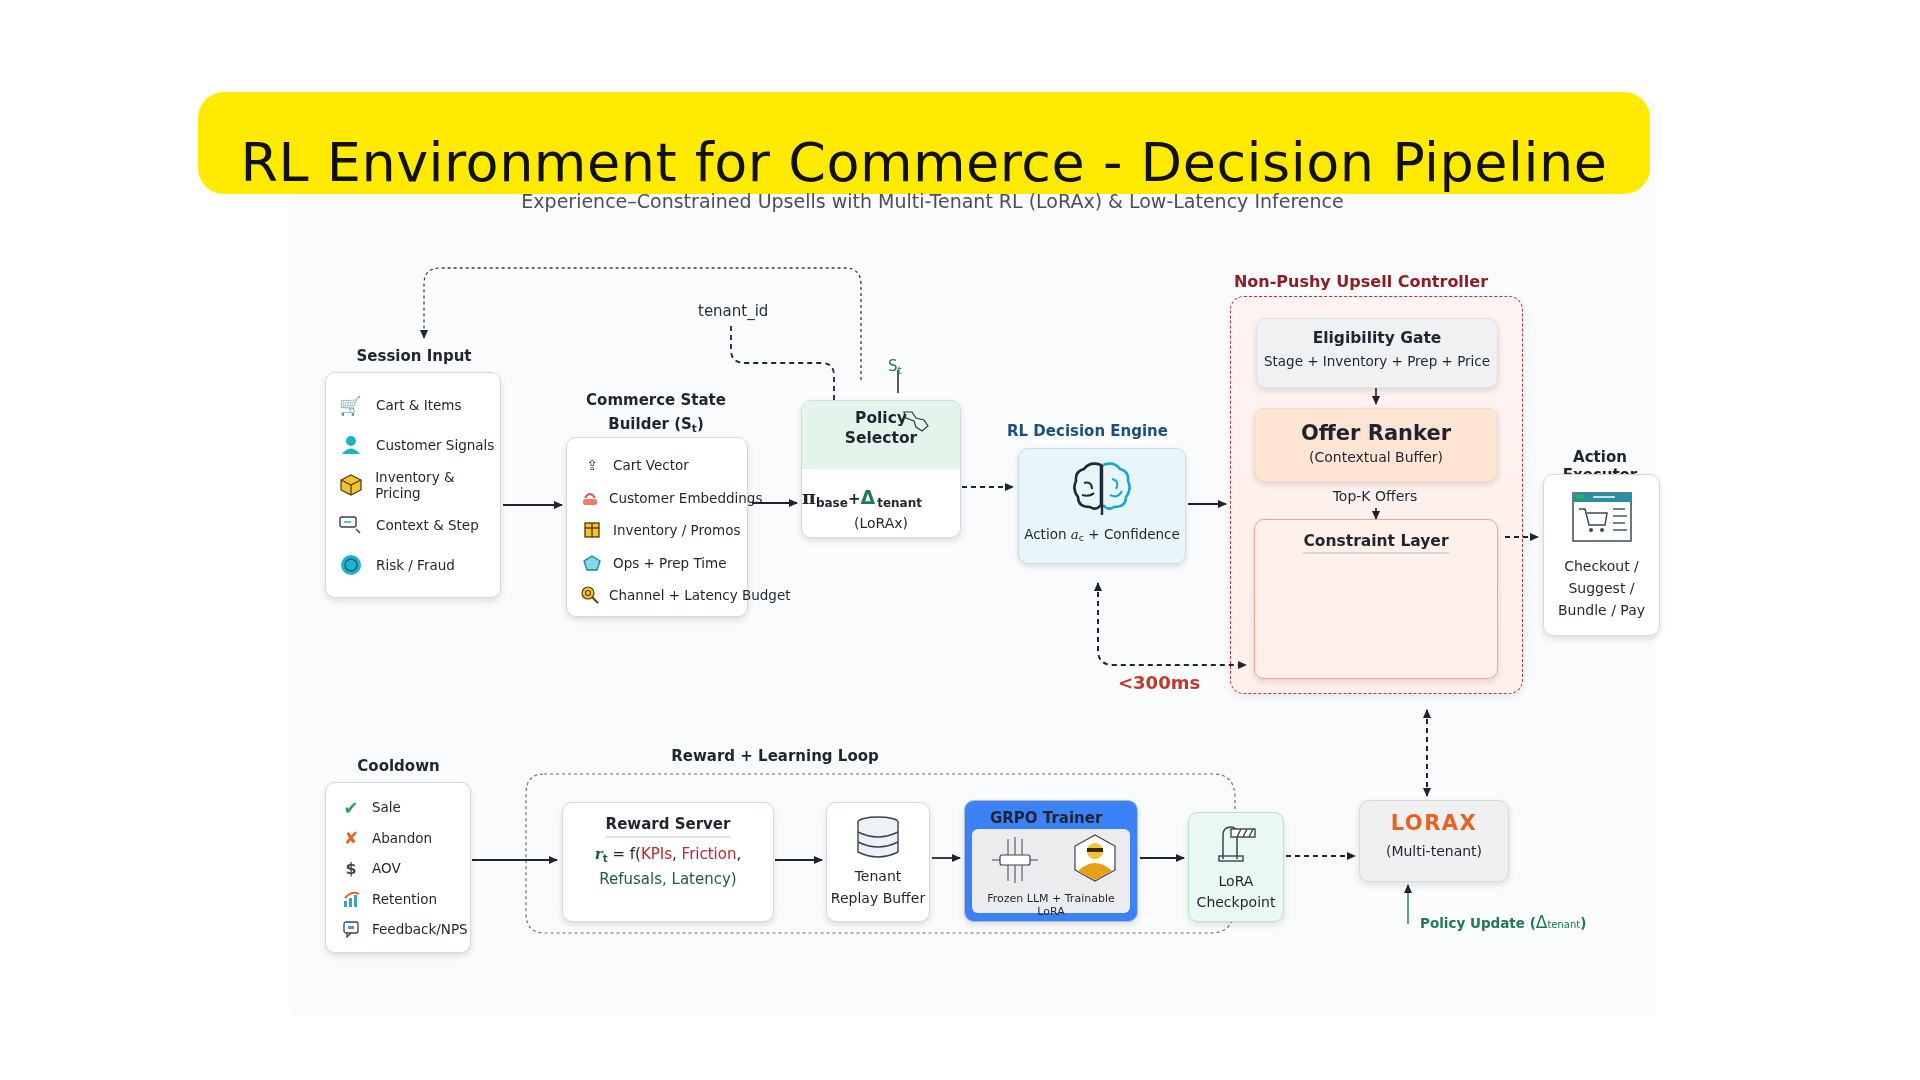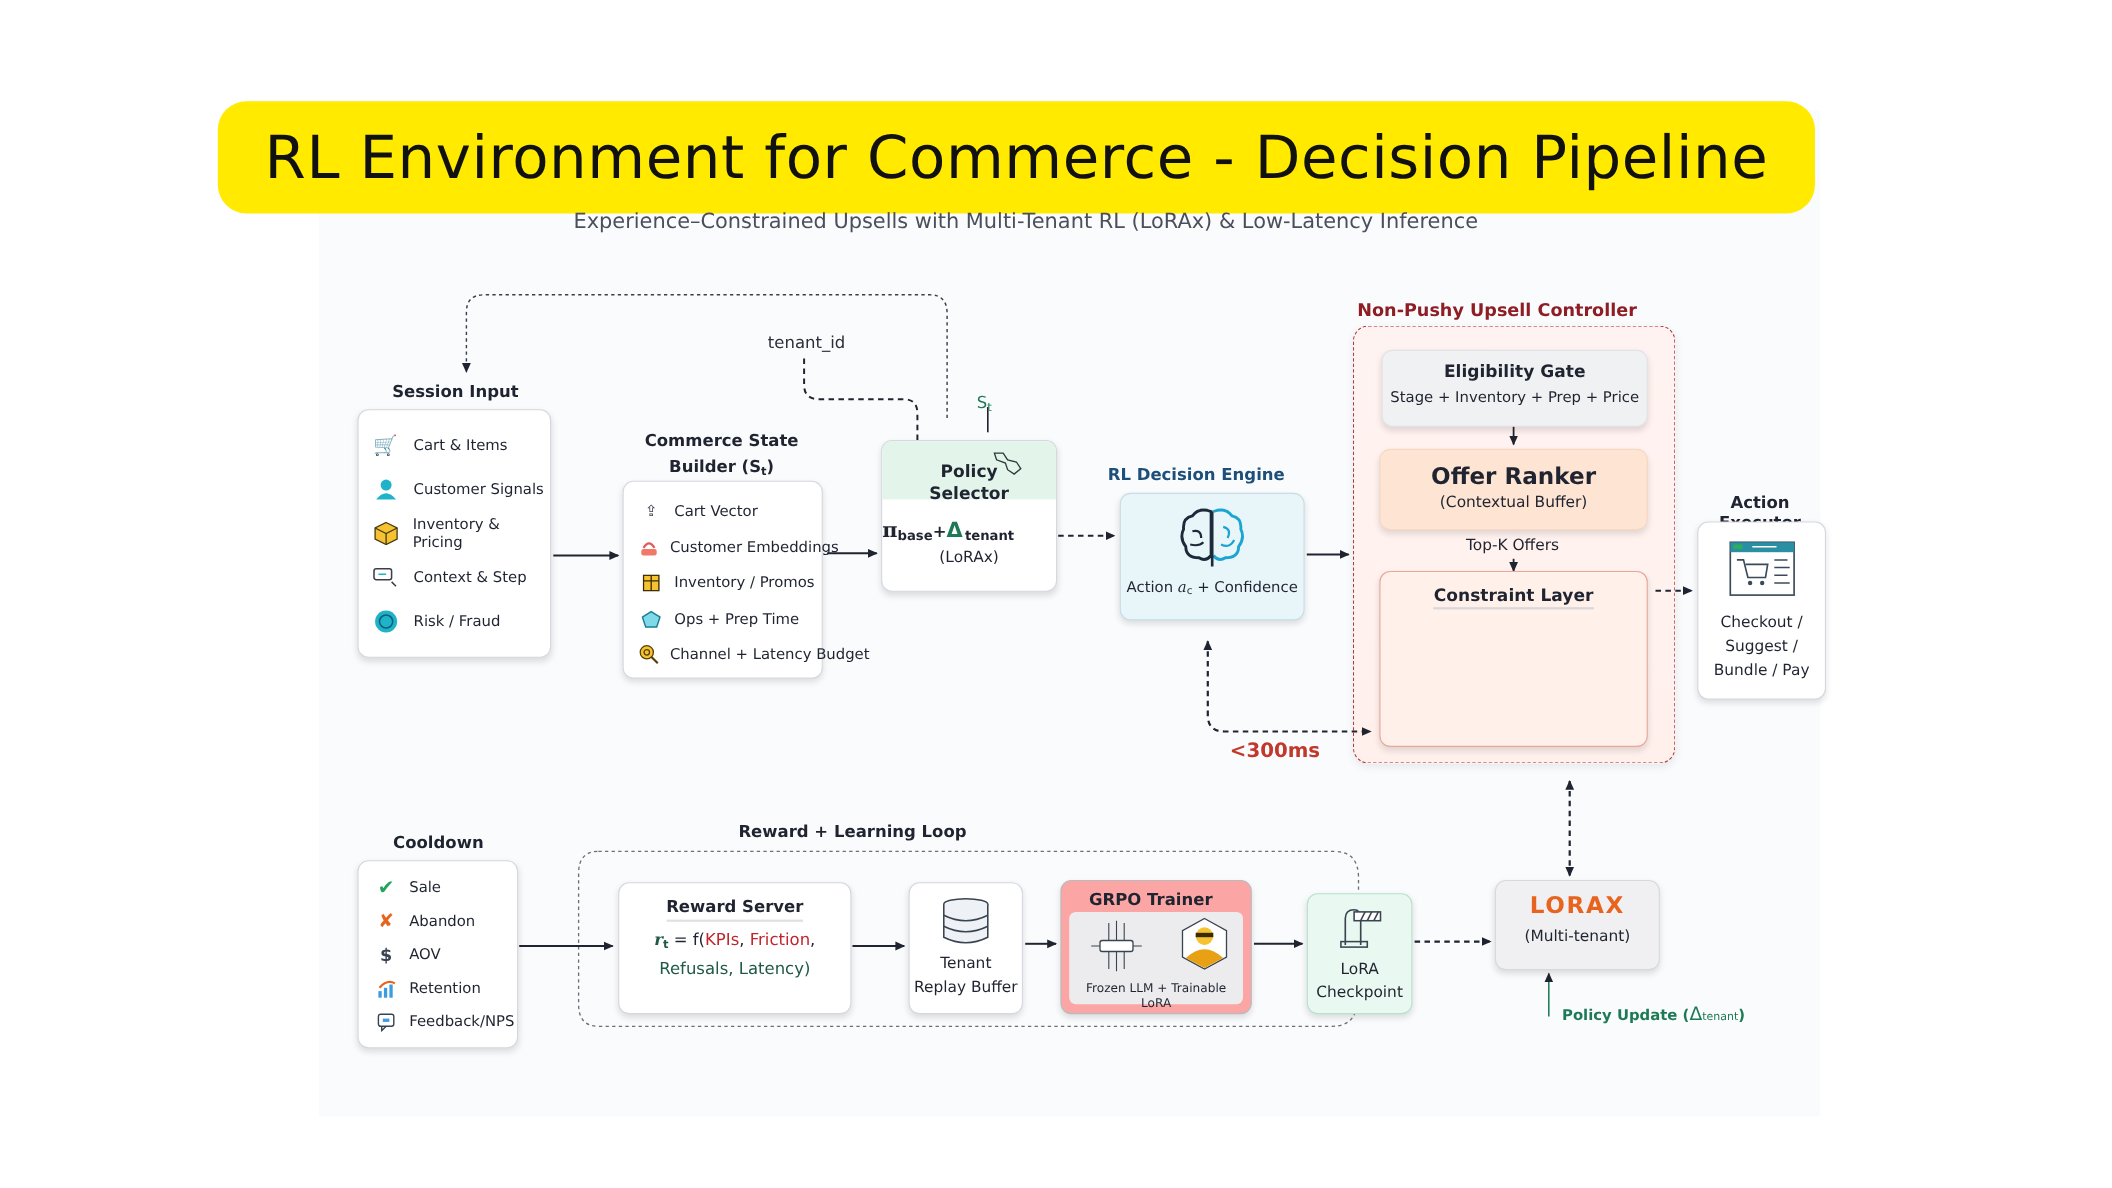--- a/index.html
+++ b/index.html
@@ -1,18 +1,18 @@
 <!DOCTYPE html>
 <html><head>
 <meta charset="utf-8">
 <style>
   html,body{margin:0;padding:0;}
   body{width:1920px;height:1080px;background:#ffffff;position:relative;overflow:hidden;font-family:"DejaVu Sans","Liberation Sans",sans-serif;color:#1f2430;}
   .abs{position:absolute;}
-  .titlebar{position:absolute;left:198px;top:92px;width:1452px;height:102px;background:#ffea00;border-radius:26px;display:flex;align-items:center;justify-content:center;}
+  .titlebar{position:absolute;left:198px;top:92px;width:1452px;height:102px;background:#ffea00;border-radius:26px;display:flex;align-items:flex-end;justify-content:center;}
   .titlebar span{font-family:"DejaVu Sans","Liberation Sans",sans-serif;font-size:54px;color:#111;letter-spacing:0.5px;}
   .panel{position:absolute;left:290px;top:100px;width:1365px;height:915px;background:#fafbfd;z-index:0;}
   .subtitle{position:absolute;left:290px;top:190px;width:1285px;text-align:center;font-size:19px;color:#4a4f5c;z-index:2;}
   .card{position:absolute;background:#fff;border:1.5px solid #d5d8de;border-radius:10px;box-shadow:0 3px 6px rgba(0,0,0,0.12);z-index:3;}
   .label{position:absolute;font-weight:bold;font-size:15px;color:#1f2430;text-align:center;z-index:3;}
   .item{display:flex;align-items:center;font-size:13.5px;color:#1f2430;height:40px;}
   .item .ic{width:26px;height:22px;display:flex;align-items:center;justify-content:center;margin-right:12px;font-size:18px;}
   .b-item{display:flex;align-items:center;font-size:13.5px;color:#1f2430;height:32.5px;}
   .b-item .ic{width:22px;display:flex;align-items:center;justify-content:center;margin-right:10px;font-size:16px;}
   svg.lines{position:absolute;left:0;top:0;z-index:2;}
@@ -163,21 +163,21 @@
           <circle cx="7" cy="7" r="6" fill="#f5c332" stroke="#5a4000" stroke-width="1.2"></circle>
           <circle cx="7" cy="7" r="2.5" fill="none" stroke="#5a4000" stroke-width="1.2"></circle>
           <path d="M11,11 L17,17" stroke="#5a4000" stroke-width="2"></path>
         </svg>
       </span>
       <span>Channel + Latency Budget</span>
     </div>
 </div>
 
 <div class="card" style="left:801px;top:400px;width:158px;height:136px;overflow:hidden;">
-  <div style="background:#e3f4ea;height:53px;text-align:center;font-weight:bold;font-size:15.5px;line-height:20px;padding-top:18px;box-sizing:border-box;position:relative;">
+  <div style="background:#e3f4ea;height:68px;text-align:center;font-weight:bold;font-size:15.5px;line-height:20px;padding-top:7px;box-sizing:border-box;position:relative;">
     <div>Policy</div>
     <div>Selector</div>
     <svg style="position:absolute;right:30px;top:8px;" width="28" height="24">
         <path d="M2,3 L10,3 L14,9 L22,11 L26,17 L20,22 L14,18 L12,12 L4,9 Z" fill="none" stroke="#2a3a3a" stroke-width="1.2"></path>
       </svg>
   </div>
   <div style="text-align:left;padding-top:17px;font-size:15px;font-weight:bold;">
     <span style="font-family:'DejaVu Serif',serif;font-size:19px;">π</span><span style="font-size:12px;vertical-align:-3px;">base</span><span>+</span><span style="color:#1e7a55;font-size:19px;">Δ</span><span style="font-size:12px;vertical-align:-3px;margin-left:2px;">tenant</span>
   </div>
   <div style="text-align:center;font-size:14px;margin-top:5px;">(LoRAx)</div>
@@ -282,21 +282,21 @@
   <svg style="margin-top:12px;" width="48" height="44">
     <ellipse cx="24" cy="7" rx="20" ry="5" fill="#eef1f6" stroke="#3a4450" stroke-width="1.4"></ellipse>
     <path d="M4,7 L4,37 Q24,47 44,37 L44,7" fill="#eef1f6" stroke="#3a4450" stroke-width="1.4"></path>
     <path d="M4,17 Q24,27 44,17 M4,27 Q24,37 44,27" fill="none" stroke="#3a4450" stroke-width="1.4"></path>
   </svg>
   <div style="font-size:14px;line-height:22px;margin-top:2px;">
     <div>Tenant</div>
     <div>Replay Buffer</div>
   </div>
 </div>
-<div class="card" style="left:964px;top:800px;width:172px;height:120px;background:#fca5a5;border-color:#b9babe;">
+<div class="card" style="left:964px;top:800px;width:172px;height:120px;background:#3b82f6;border-color:#b9babe;">
   <div style="font-weight:bold;font-size:15px;margin:8px 0 0 25px;">GRPO Trainer</div>
   <div style="position:absolute;left:7px;top:28px;width:158px;height:84px;background:#ececee;border-radius:6px;">
     <svg style="position:absolute;left:18px;top:6px;" width="50" height="50">
       <rect x="10" y="20" width="30" height="10" rx="2" fill="#fff" stroke="#3a4450" stroke-width="1.2"></rect>
       <line x1="2" y1="25" x2="10" y2="25" stroke="#3a4450"></line>
         <line x1="40" y1="25" x2="48" y2="25" stroke="#3a4450"></line>
       <line x1="18" y1="4" x2="18" y2="20" stroke="#3a4450"></line>
         <line x1="25" y1="2" x2="25" y2="20" stroke="#3a4450"></line>
         <line x1="32" y1="4" x2="32" y2="20" stroke="#3a4450"></line>
       <line x1="18" y1="30" x2="18" y2="46" stroke="#3a4450"></line>

